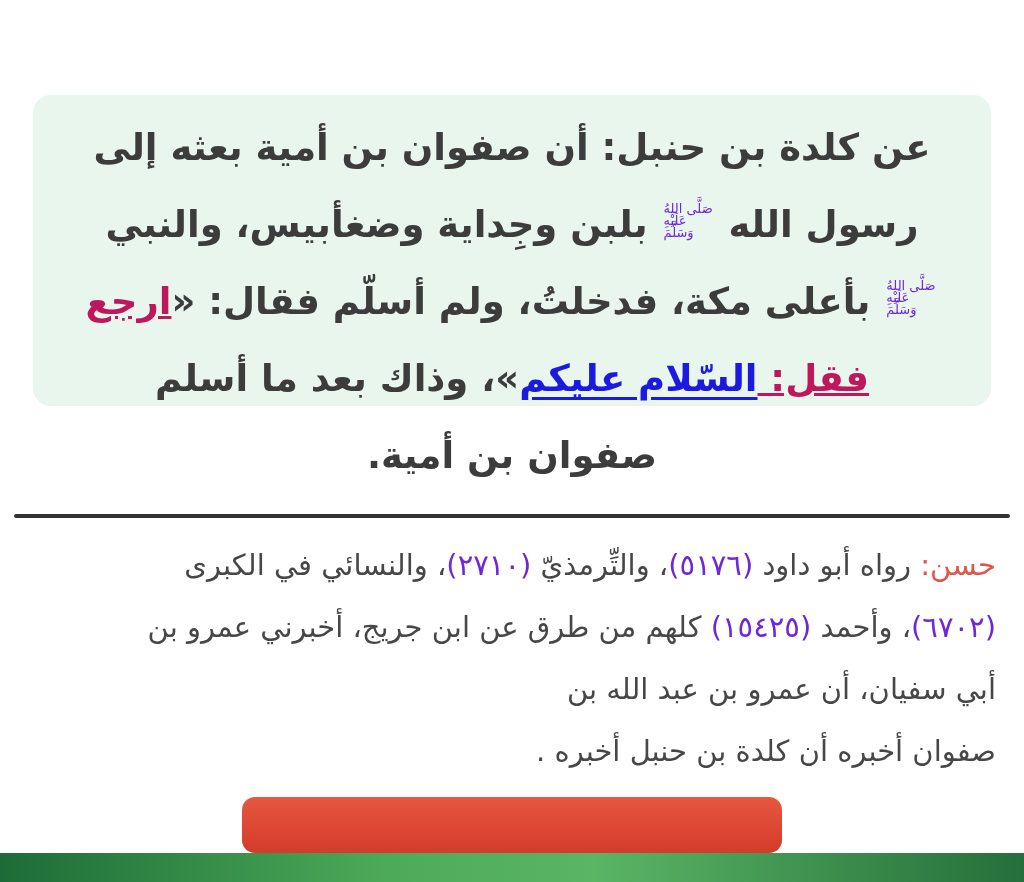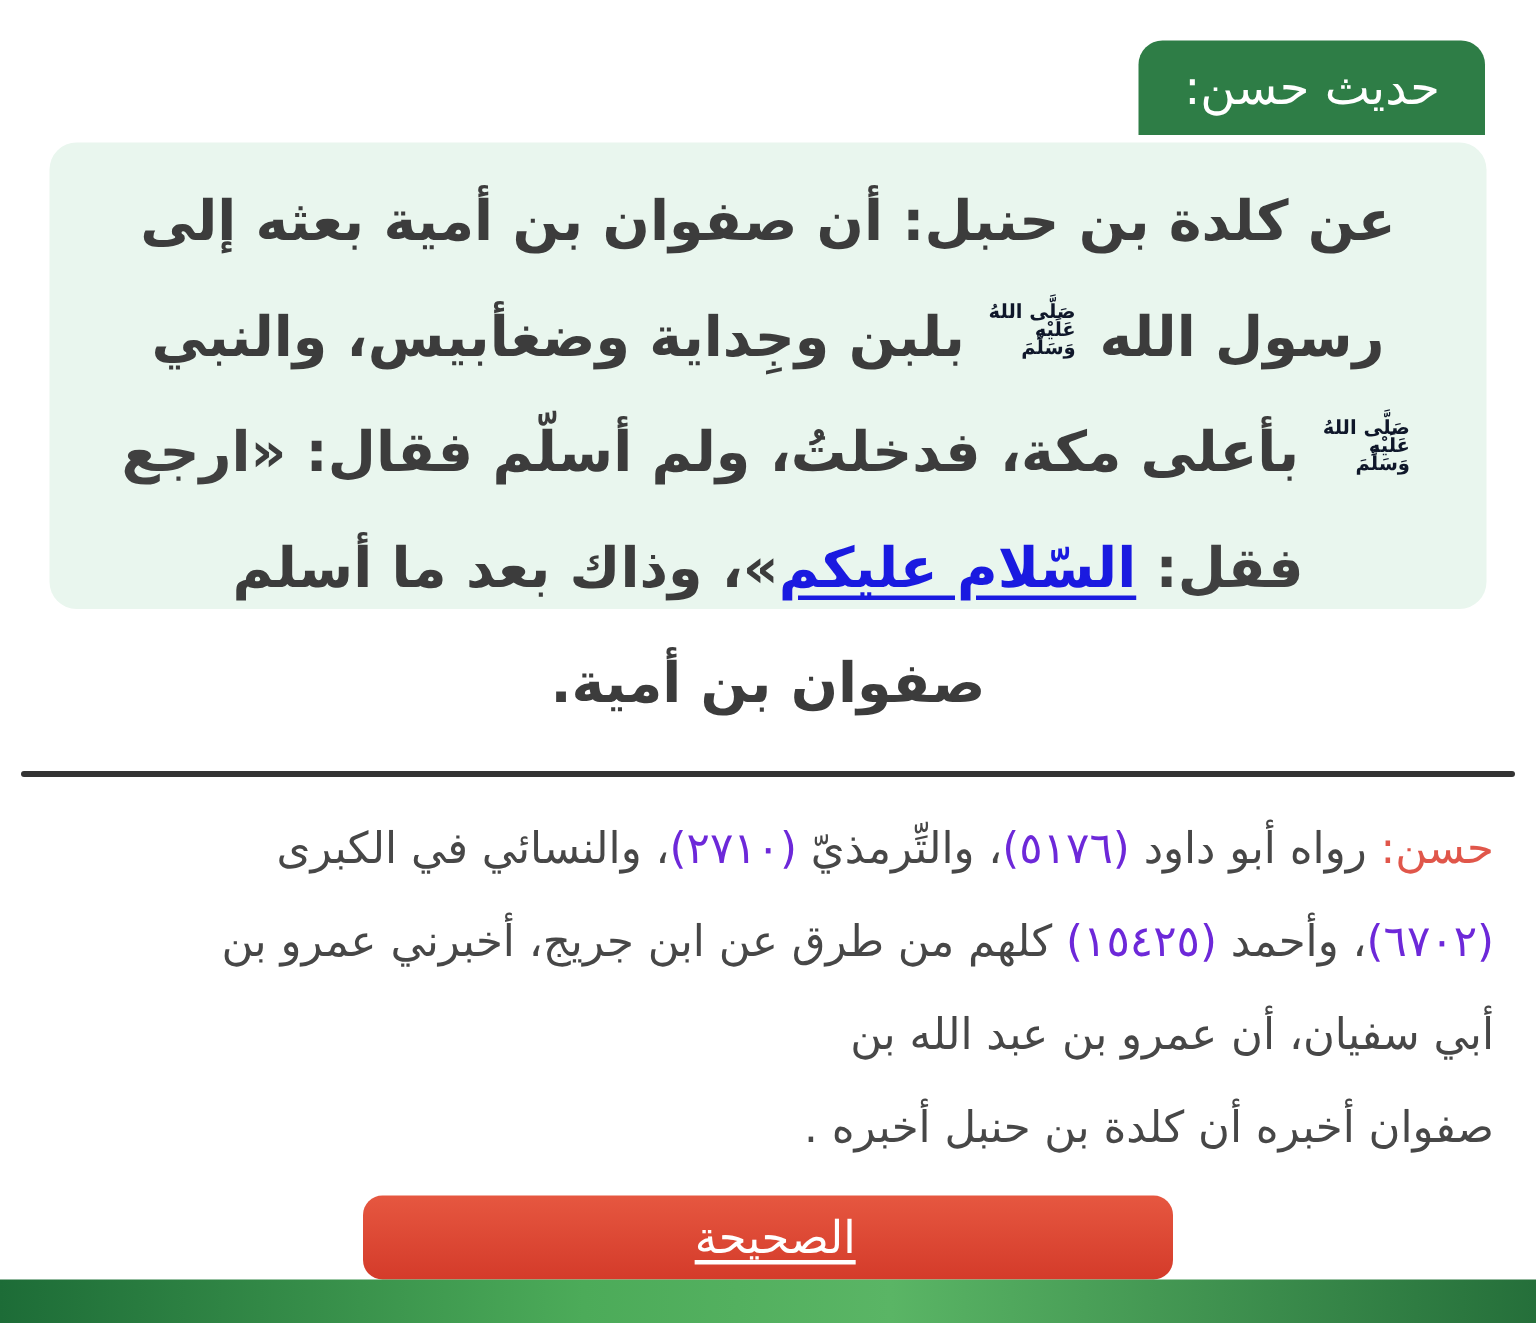--- a/index.html
+++ b/index.html
@@ -17,26 +17,26 @@
   .hadith-box{
     position:absolute;top:95px;right:33px;left:33px;height:311px;
     background:#e9f6ee;border-radius:18px;
     box-sizing:border-box;padding:14px 28px 0 28px;
     text-align:center;
   }
   .hadith-text{
     margin:0;color:#3c3c3c;font-weight:700;
     font-size:37px;line-height:77px;
   }
-  .t-blue{color:#404040;}
+  .t-blue{color:#be185d;text-decoration:underline;}
   .t-blue-u{color:#1a1ae0;text-decoration:underline;text-underline-offset:6px;margin-top:24px;}
   .saw{
     display:inline-block;vertical-align:middle;transform:translateY(-6px);
-    color:#0f172a;font-size:13px;line-height:12px;font-weight:700;
-    text-align:right;margin:0 3px;
+    color:#6d28d9;font-size:13px;line-height:12px;font-weight:400;
+    text-align:left;margin:0 3px;
   }
   .saw span{display:block;}
 
   .divider{
     position:absolute;top:514px;right:14px;left:14px;height:4px;
     background:#333333;border:none;border-radius:2px;margin:0;
   }
 
   .takhrij{
     position:absolute;top:534px;right:28px;left:28px;
@@ -58,29 +58,26 @@
   .footer-bar{
     position:absolute;bottom:0;left:0;width:1024px;height:29px;
     background:linear-gradient(90deg,#1d6c37 0%,#4cab59 38%,#5ab565 58%,#256f3a 100%);
   }
 </style>
 </head>
 <body>
 
 <div class="page">
 
-  <div class="grade-badge">
-    <span>حديث حسن:</span>
-  </div>
 
   <div class="hadith-box">
     <p class="hadith-text"><span>عن كلدة بن حنبل: أن صفوان بن أمية بعثه إلى</span><br><span>رسول الله </span><span class="saw"><span>صَلَّى اللهُ</span><span>عَلَيْهِ</span><span>وَسَلَّمَ</span></span><span> بلبن وجِداية وضغأبيس، والنبي</span><br><span class="saw"><span>صَلَّى اللهُ</span><span>عَلَيْهِ</span><span>وَسَلَّمَ</span></span><span> بأعلى مكة، فدخلتُ، ولم أسلّم فقال: «</span><span class="t-blue">ارجع</span><br><span class="t-blue">فقل: </span><span class="t-blue-u">السّلام عليكم</span><span>»، وذاك بعد ما أسلم</span><br><span>صفوان بن أمية.</span></p>
   </div>
 
   <hr class="divider">
 
   <p class="takhrij"><span class="t-red">حسن:</span><span> رواه أبو داود </span><span class="t-green-num">(٥١٧٦)</span><span>، والتِّرمذيّ </span><span class="t-green-num">(٢٧١٠)</span><span>، والنسائي في الكبرى </span><br><span class="t-green-num">(٦٧٠٢)</span><span>، وأحمد </span><span class="t-green-num">(١٥٤٢٥)</span><span> كلهم من طرق عن ابن جريج، أخبرني عمرو بن</span><br><span>أبي سفيان، أن عمرو بن عبد الله بن</span><br><span>صفوان أخبره أن كلدة بن حنبل أخبره .</span></p>
 
-  <div class="site-banner"><span class="banner-underline">الصحيحة</span><span> </span></div>
+  <div class="site-banner"><span> </span></div>
 
   <div class="footer-bar"></div>
 
 </div>
 
 </body></html>

